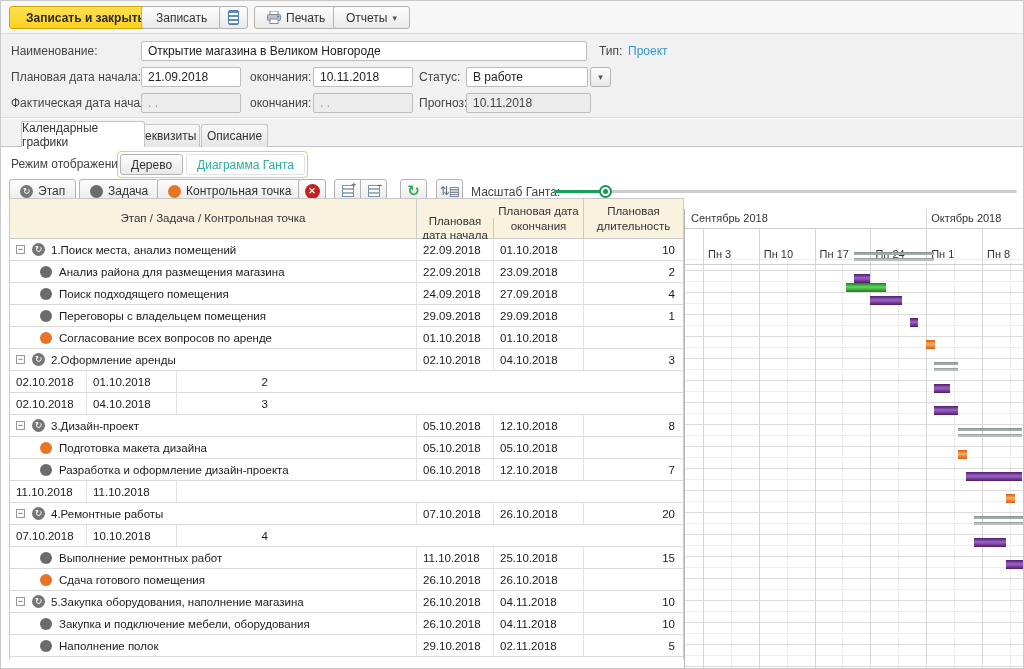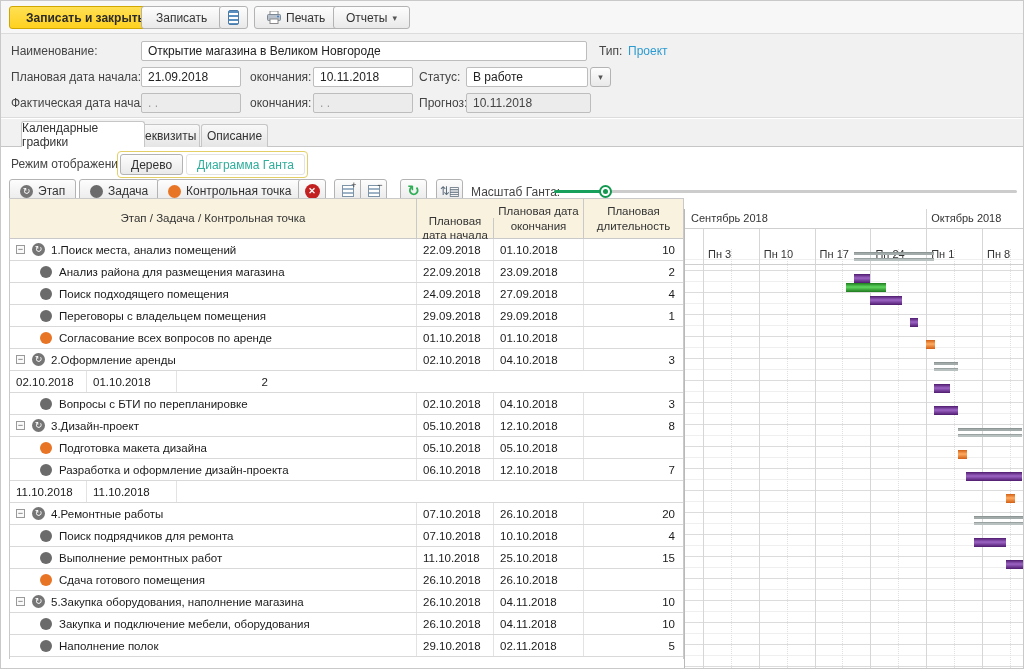--- a/index.html
+++ b/index.html
@@ -266,24 +266,20 @@
           <div class="td" style="width: 77px; padding-left: 6px;">02.10.2018</div>
           <div class="td" style="width: 90px; padding-left: 6px;">04.10.2018</div>
           <div class="td num" style="width: 99px;">3</div>
         </div>
         <div class="trow">
           <div class="td" style="width: 77px; padding-left: 6px;">02.10.2018</div>
           <div class="td" style="width: 90px; padding-left: 6px;">01.10.2018</div>
           <div class="td num" style="width: 99px;">2</div>
         </div>
         <div class="trow">
-          <div class="td" style="width: 407px; padding-left: 30px;">
-            <span class="dot row-dot" style="background: rgb(107, 107, 107);"></span>
-            <span>Вопросы с БТИ по перепланировке</span>
-          </div>
           <div class="td" style="width: 77px; padding-left: 6px;">02.10.2018</div>
           <div class="td" style="width: 90px; padding-left: 6px;">04.10.2018</div>
           <div class="td num" style="width: 99px;">3</div>
         </div>
         <div class="trow">
           <div class="td" style="width: 407px; padding-left: 6px;">
             <span class="minusbox">−</span>
             <span class="stage-ico" style="margin-right: 6px;">↻</span>
             <span>3.Дизайн-проект</span>
           </div>
@@ -318,24 +314,20 @@
           <div class="td" style="width: 407px; padding-left: 6px;">
             <span class="minusbox">−</span>
             <span class="stage-ico" style="margin-right: 6px;">↻</span>
             <span>4.Ремонтные работы</span>
           </div>
           <div class="td" style="width: 77px; padding-left: 6px;">07.10.2018</div>
           <div class="td" style="width: 90px; padding-left: 6px;">26.10.2018</div>
           <div class="td num" style="width: 99px;">20</div>
         </div>
         <div class="trow">
-          <div class="td" style="width: 407px; padding-left: 30px;">
-            <span class="dot row-dot" style="background: rgb(107, 107, 107);"></span>
-            <span>Поиск подрядчиков для ремонта</span>
-          </div>
           <div class="td" style="width: 77px; padding-left: 6px;">07.10.2018</div>
           <div class="td" style="width: 90px; padding-left: 6px;">10.10.2018</div>
           <div class="td num" style="width: 99px;">4</div>
         </div>
         <div class="trow">
           <div class="td" style="width: 407px; padding-left: 30px;">
             <span class="dot row-dot" style="background: rgb(107, 107, 107);"></span>
             <span>Выполнение ремонтных работ</span>
           </div>
           <div class="td" style="width: 77px; padding-left: 6px;">11.10.2018</div>

